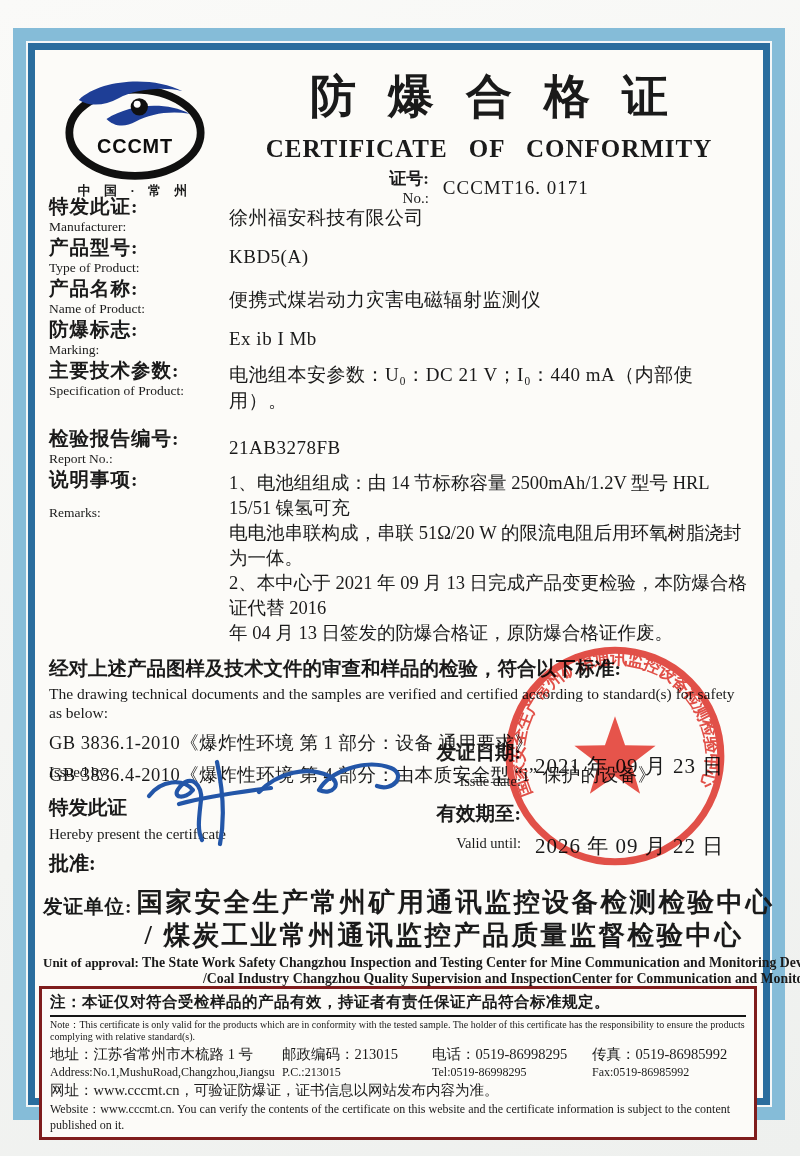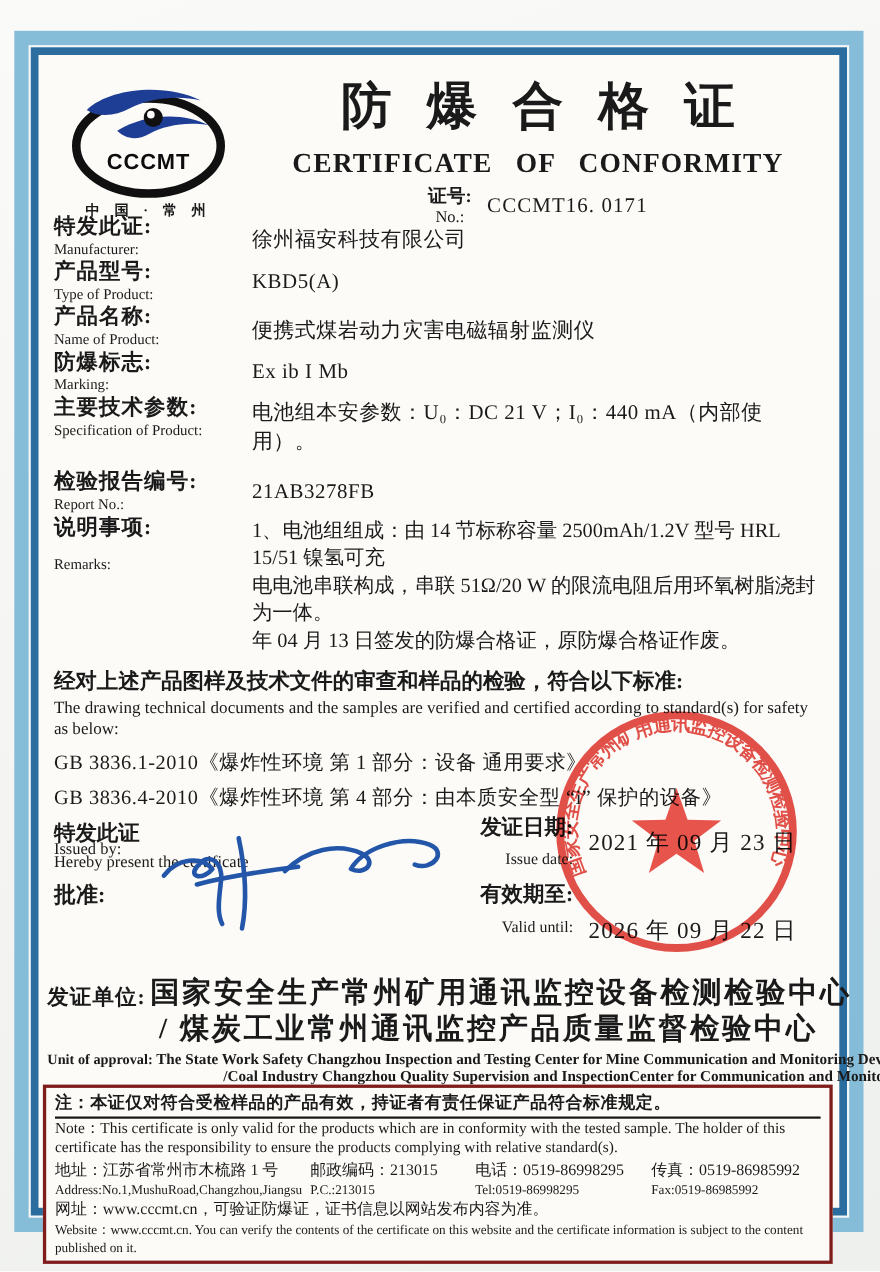--- a/index.html
+++ b/index.html
@@ -25,21 +25,21 @@
   .doc{position:absolute;inset:0;}
 
   
   .logo-block{position:absolute;left:10px;top:24px;width:180px;text-align:center;}
   .logo-svg{width:150px;height:108px;display:block;margin:0 auto;}
   .logo-region{font-size:13px;font-weight:bold;letter-spacing:5px;margin-top:0px;}
   .title-block{position:absolute;left:196px;top:16px;width:516px;text-align:center;}
   .title-cn{font-size:46px;font-weight:700;letter-spacing:32px;text-indent:32px;white-space:nowrap;}
   .title-en{font-size:25px;font-weight:600;margin-top:7px;word-spacing:14px;letter-spacing:1px;white-space:nowrap;font-family:Liberation Serif, serif;}
   .certno-row{margin-top:5px;display:flex;justify-content:center;gap:14px;align-items:flex-start;}
-  .certno-labels{line-height:1.25;}
+  .certno-labels{text-align:right;line-height:1.25;}
   .certno-labels .cn{font-size:17px;font-weight:600;}
   .certno-labels .en{font-size:15px;}
   .certno-value{font-size:19px;margin-top:9px;letter-spacing:1px;}
 
   
   .fields{position:absolute;left:14px;top:146px;width:702px;}
   .field-row{display:flex;margin-bottom:2px;}
   .f-label{width:180px;flex:none;line-height:1.15;}
   .l-cn{font-size:19.5px;font-weight:600;letter-spacing:1px;}
   .l-en{font-size:13.5px;margin-top:1px;}
@@ -74,21 +74,21 @@
   .issuer-names .n1,.issuer-names .n2{font-size:26.5px;font-weight:700;letter-spacing:2.5px;white-space:nowrap;line-height:1.25;}
   .issuer-names .n2{padding-left:8px;}
   .issuer-en1{font-size:13.8px;font-weight:700;margin-top:3px;white-space:nowrap;}
   .issuer-en1 .lab{font-size:13px;}
   .issuer-en2{font-size:13.8px;font-weight:700;padding-left:160px;white-space:nowrap;}
 
   
   .notes{position:absolute;left:4px;top:936px;width:718px;border:3px solid #7f1d1d;
          padding:3px 8px 4px;background:#fcfbf8;}
   .note-cn{font-size:15.5px;font-weight:700;border-bottom:2.5px solid #151515;padding-bottom:2px;letter-spacing:.5px;}
-  .note-en{font-size:14px;line-height:1.18;margin-top:2px;}
+  .note-en{font-size:10px;line-height:1.18;margin-top:2px;}
   .contact-cn{display:grid;grid-template-columns:232px 150px 160px 1fr;font-size:14.5px;margin-top:2px;}
   .contact-en{display:grid;grid-template-columns:232px 150px 160px 1fr;font-size:12px;margin-top:1px;}
   .web-cn{font-size:14.5px;margin-top:1px;}
   .web-en{font-size:12px;margin-top:1px;}
 </style>
 </head>
 <body>
 
 <div class="page">
   <div class="frame">
@@ -172,20 +172,21 @@
           </div>
 
           <div class="field-row">
             <div class="f-label">
               <div class="l-cn">说明事项:</div>
               <div class="l-en" style="margin-top:14px">Remarks:</div>
             </div>
             <div class="remarks-lines">
               <div>1、电池组组成：由 14 节标称容量 2500mAh/1.2V 型号 HRL 15/51 镍氢可充</div>
               <div>电电池串联构成，串联 51Ω/20 W 的限流电阻后用环氧树脂浇封为一体。</div>
+              <div>2、本中心于 2021 年 09 月 13 日完成产品变更检验，本防爆合格证代替 2016</div>
               <div>年 04 月 13 日签发的防爆合格证，原防爆合格证作废。</div>
             </div>
           </div>
 
           <div class="spacer10"></div>
 
           <div class="standards">
             <div class="intro-cn">经对上述产品图样及技术文件的审查和样品的检验，符合以下标准:</div>
             <div class="intro-en">The drawing technical documents and the samples are verified and certified according to standard(s) for safety as below:</div>
             <div class="std-item">GB 3836.1-2010《爆炸性环境 第 1 部分：设备 通用要求》</div>

